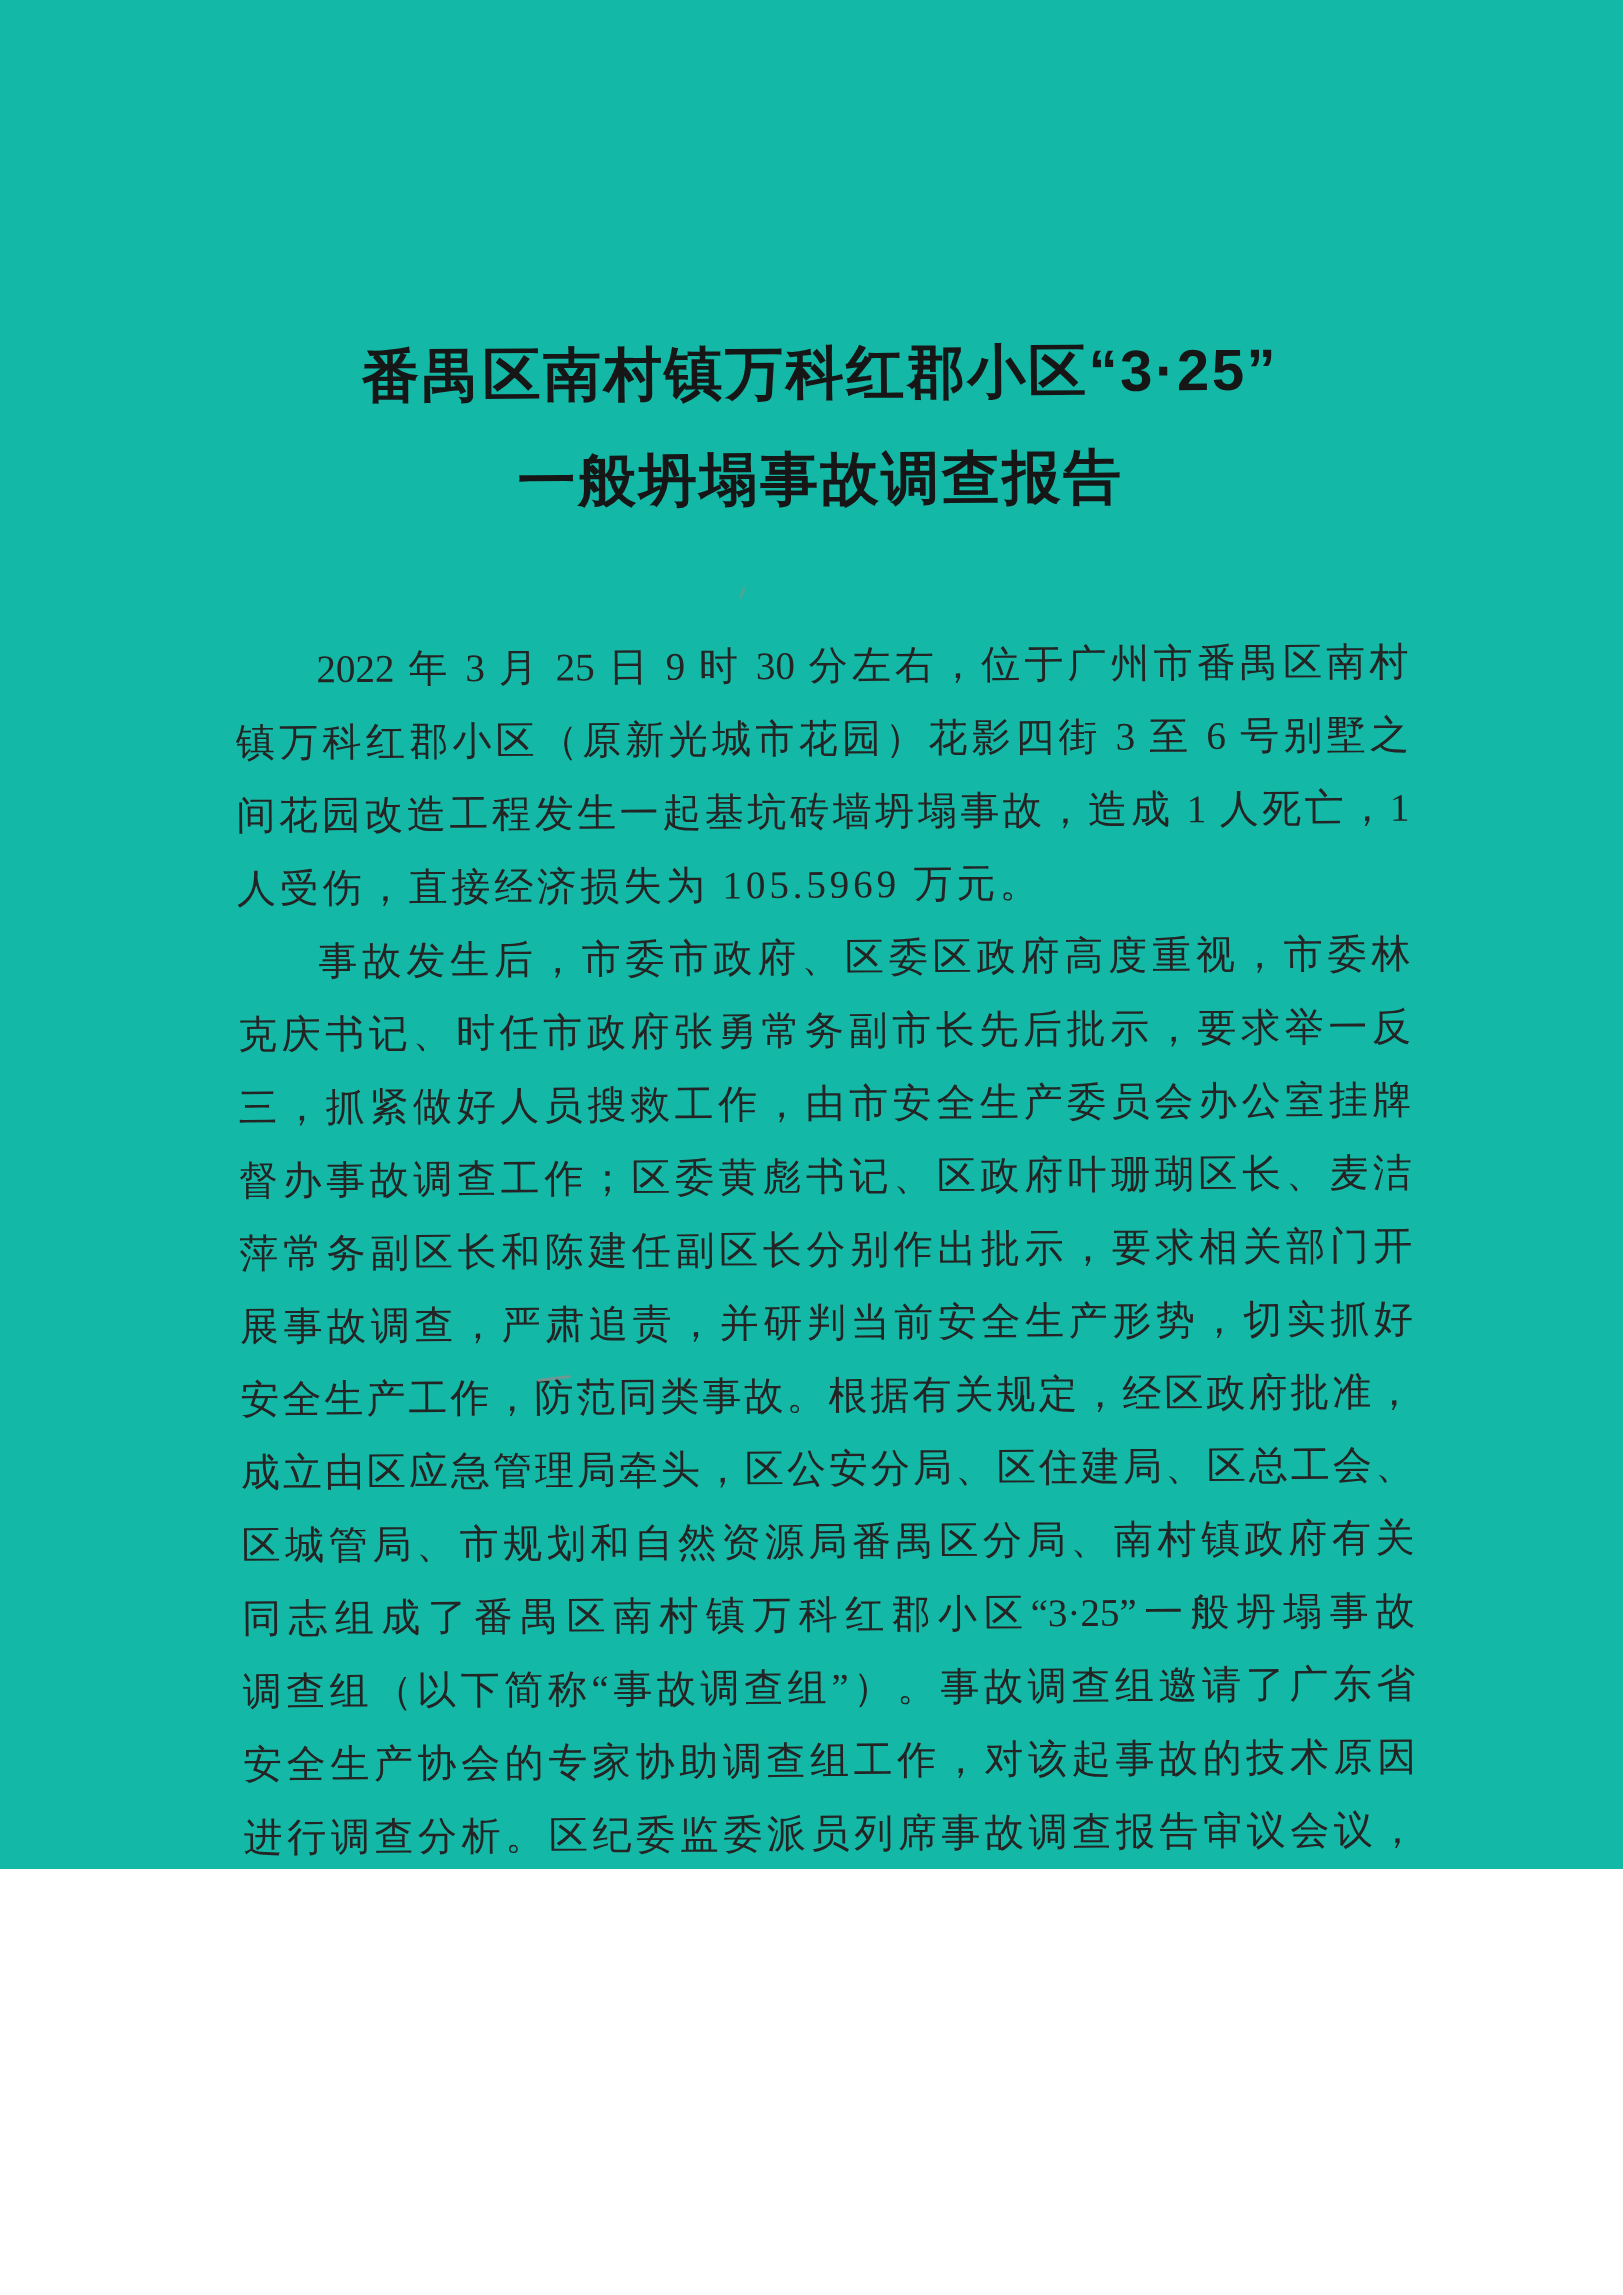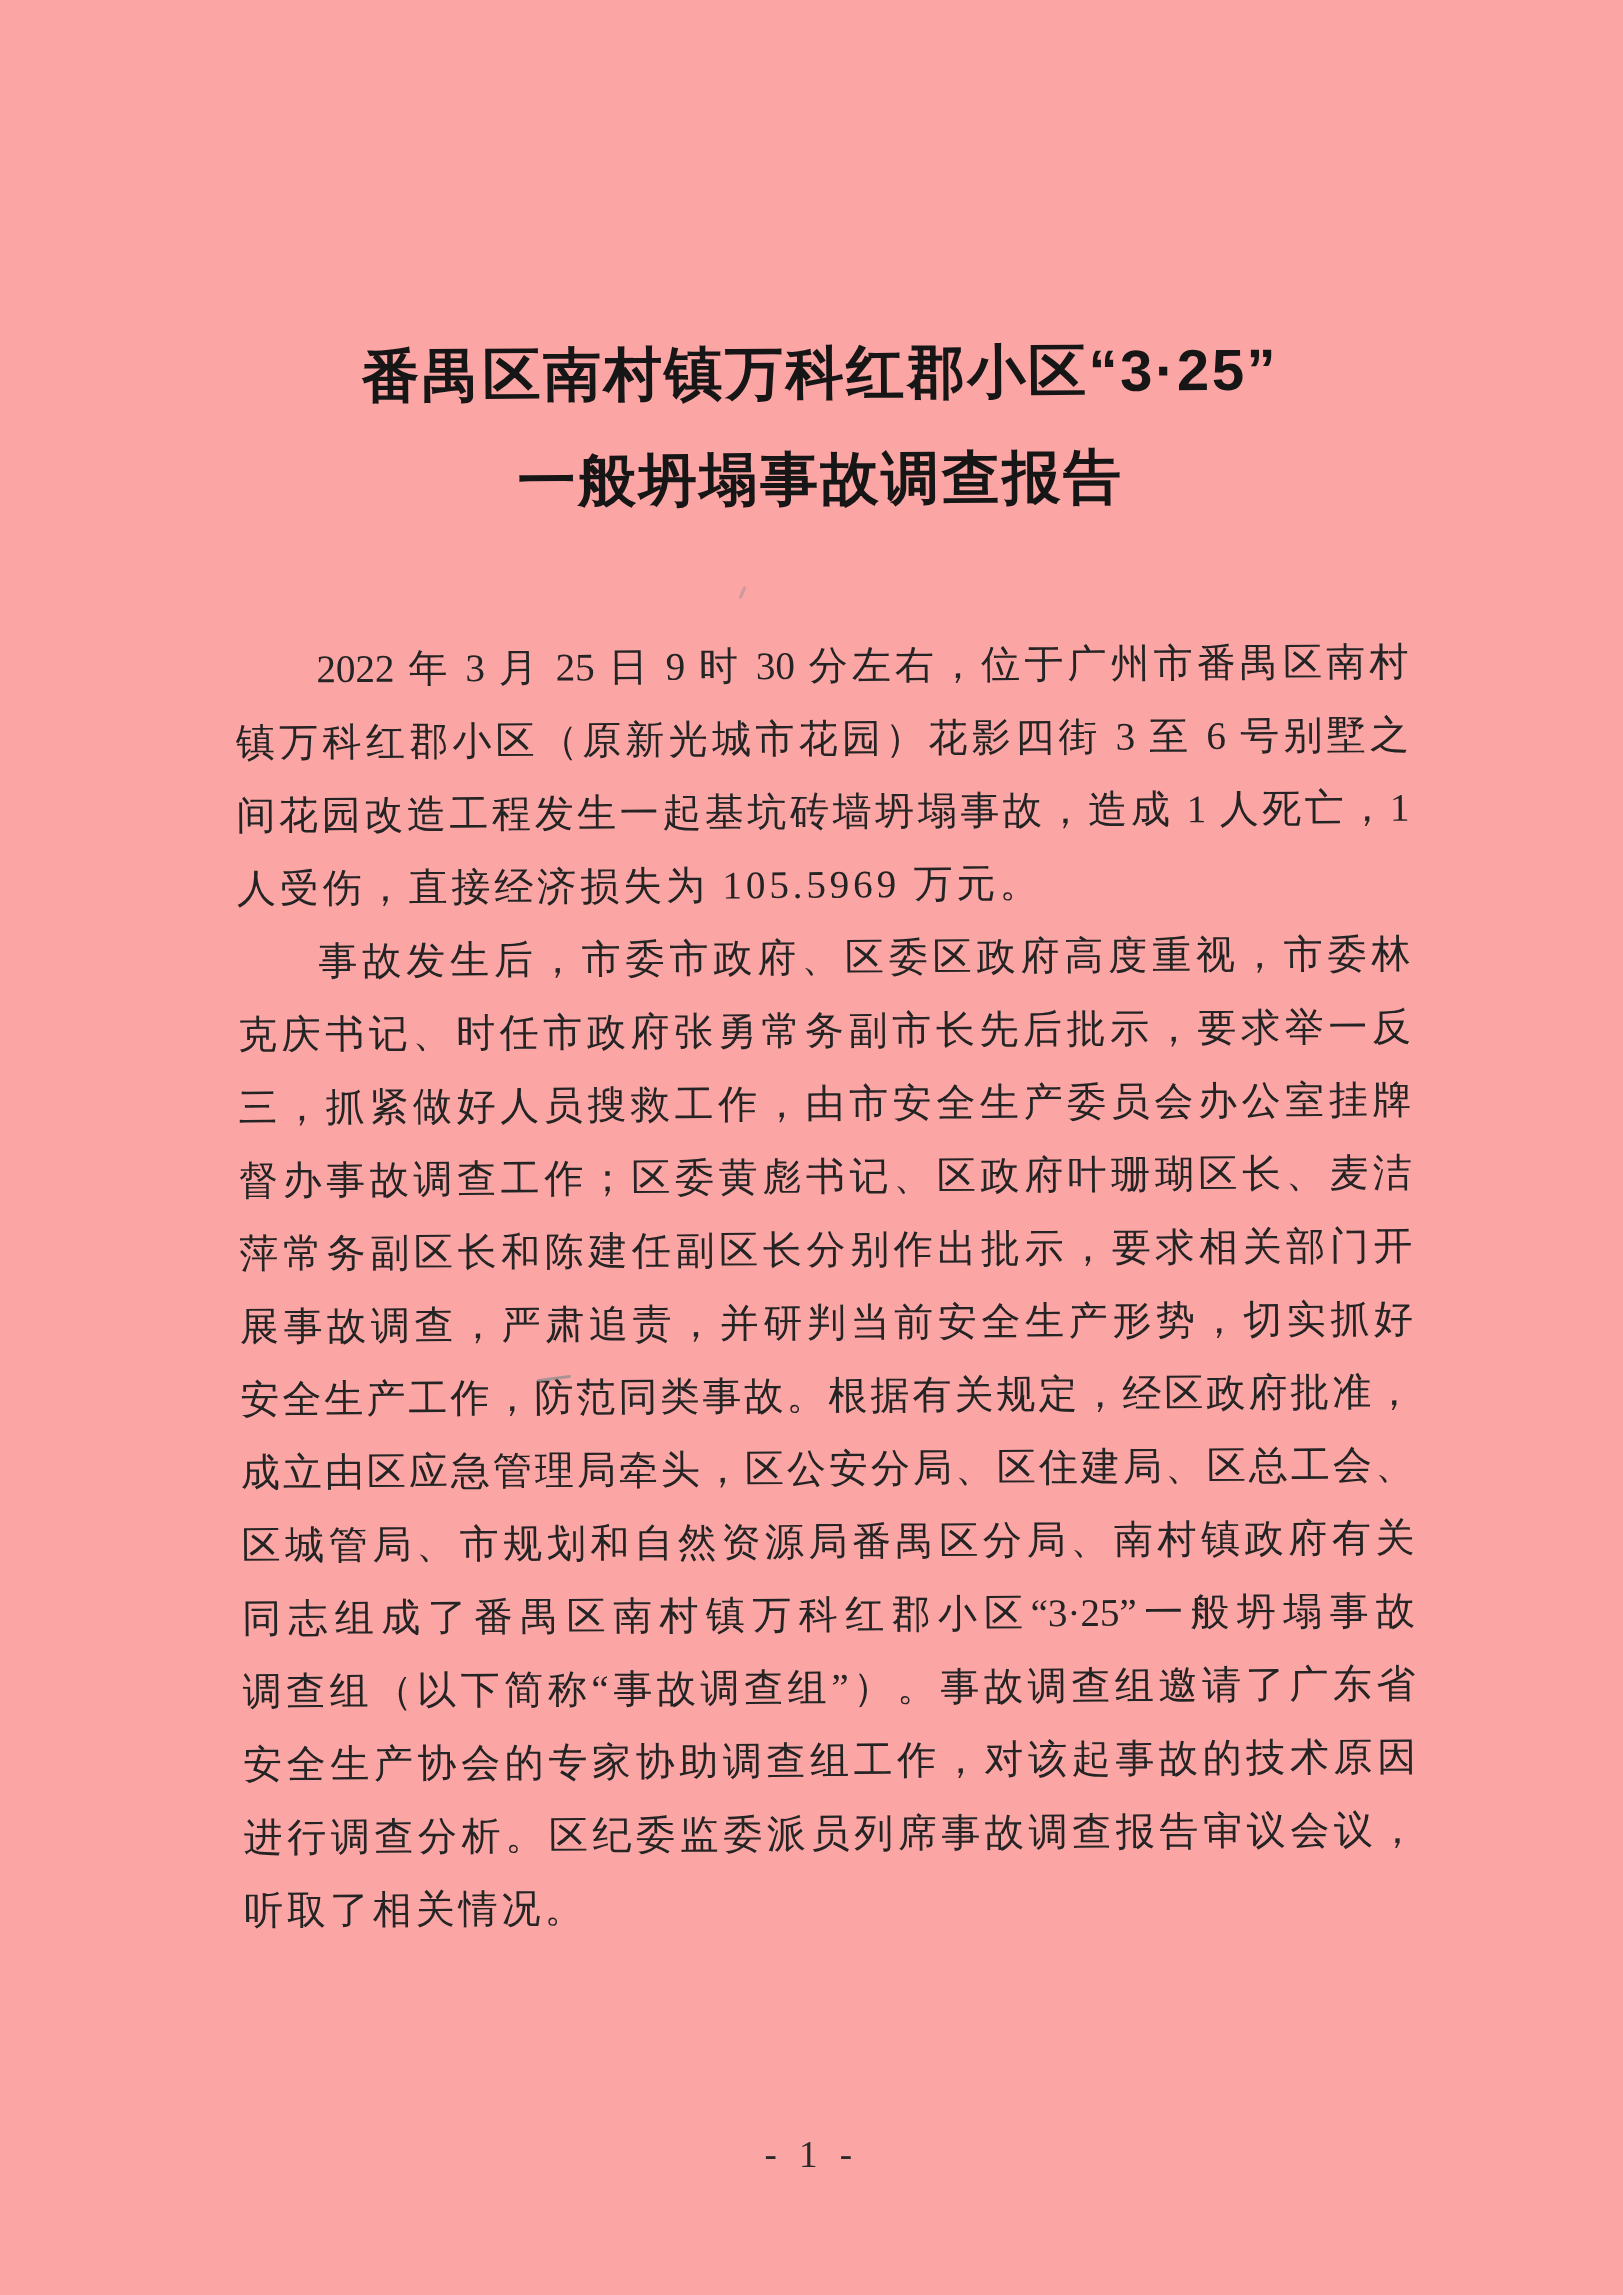--- a/index.html
+++ b/index.html
@@ -3,22 +3,22 @@
 <meta charset="utf-8">
 <style>
   html, body {
     margin: 0;
     padding: 0;
     background: #ffffff;
   }
   .page {
     position: relative;
     width: 1623px;
-    height: 2295px;
-    background: #fca5a5;
+    height: 1869px;
+    background: #14b8a6;
     overflow: hidden;
     font-family: "Liberation Serif", serif;
     color: #222222;
   }
   .content {
     position: absolute;
     left: 233px;
     top: 322px;
     width: 1173px;
     transform: rotate(-0.4deg);

